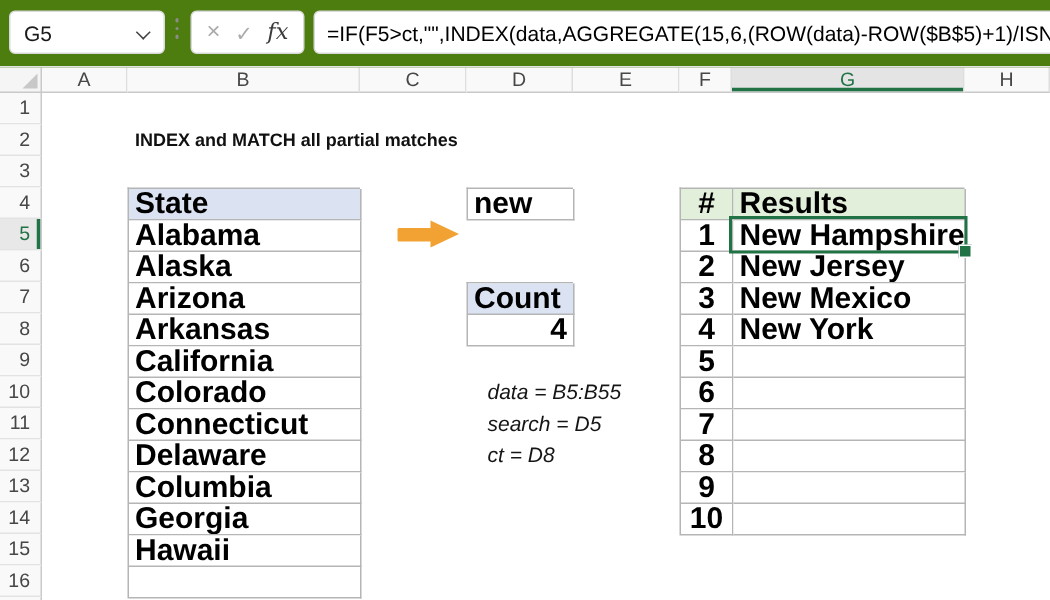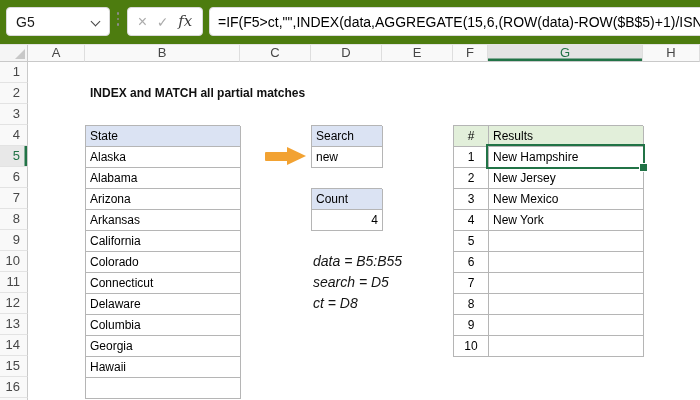--- a/index.html
+++ b/index.html
@@ -89,39 +89,39 @@
     box-shadow:inset -2.5px 0 0 #217346;
   }
   
   .sheet{position:absolute; left:28px; top:62px; right:0; bottom:0; background:#fff;}
   .title{
     position:absolute; left:62px; top:24px; font-size:12px; font-weight:bold;
     color:#111; white-space:nowrap;
   }
   .tbl{position:absolute; box-sizing:border-box; background:#fff;}
   .tbl .cell{
-    box-sizing:border-box; height:21px; line-height:20px; font-size:12px;
+    box-sizing:border-box; height:21px; line-height:20px; font-size:20px;
     border-bottom:1px solid #b5b5b5; border-right:1px solid #b5b5b5;
-    padding:0 4px; white-space:nowrap; overflow:hidden; background:#fff;
+    padding:0 4px; white-space:nowrap; overflow:hidden; background:#fff;font-weight:bold;
   }
   .tbl{border-left:1px solid #b5b5b5; border-top:1px solid #b5b5b5;}
   .hdr-blue{background:#dbe3f3 !important;}
   .hdr-green{background:#e2efda !important;}
   .txt-right{text-align:right;}
   .txt-center{text-align:center; padding:0 1px;}
   
   #state-table{left:57px; top:63px; width:155px;}
   #state-table .cell{width:155px;}
   
   #search-table{left:283px; top:63px; width:71px;}
   #search-table .cell{width:71px;}
   #count-table{left:283px; top:126px; width:71px;}
   #count-table .cell{width:71px;}
   
-  .annots{position:absolute; left:285px; top:189px;}
+  .annots{position:absolute; left:297px; top:189px;}
   .annots .ann{
     height:21px; line-height:21px; font-size:14px; font-style:italic;
     color:#151515; white-space:nowrap;
   }
   
   #results-table{left:425px; top:63px; width:190px;}
   .res-row{display:flex;}
   .res-num{width:35px; flex:0 0 auto;}
   .res-val{width:155px; flex:0 0 auto;}
   
@@ -204,39 +204,38 @@
       <div class="row-h">16</div>
       <div class="row-h">17</div>
     </div>
 
   <div class="sheet">
 
     <div class="title">INDEX and MATCH all partial matches</div>
 
     <div class="tbl" id="state-table">
       <div class="cell hdr-blue">State</div>
-    <div class="cell">Alaska</div>
-        <div class="cell">Alabama</div>
+    <div class="cell">Alabama</div>
+        <div class="cell">Alaska</div>
         <div class="cell">Arizona</div>
         <div class="cell">Arkansas</div>
         <div class="cell">California</div>
         <div class="cell">Colorado</div>
         <div class="cell">Connecticut</div>
         <div class="cell">Delaware</div>
         <div class="cell">Columbia</div>
         <div class="cell">Georgia</div>
         <div class="cell">Hawaii</div>
         <div class="cell"></div>
       </div>
 
     <div class="arrow-shaft"></div>
     <div class="arrow-head"></div>
 
     <div class="tbl" id="search-table">
-      <div class="cell hdr-blue">Search</div>
       <div class="cell">new</div>
     </div>
 
     <div class="tbl" id="count-table">
       <div class="cell hdr-blue">Count</div>
       <div class="cell txt-right">4</div>
     </div>
 
     <div class="annots">
         <div class="ann">data = B5:B55</div>

